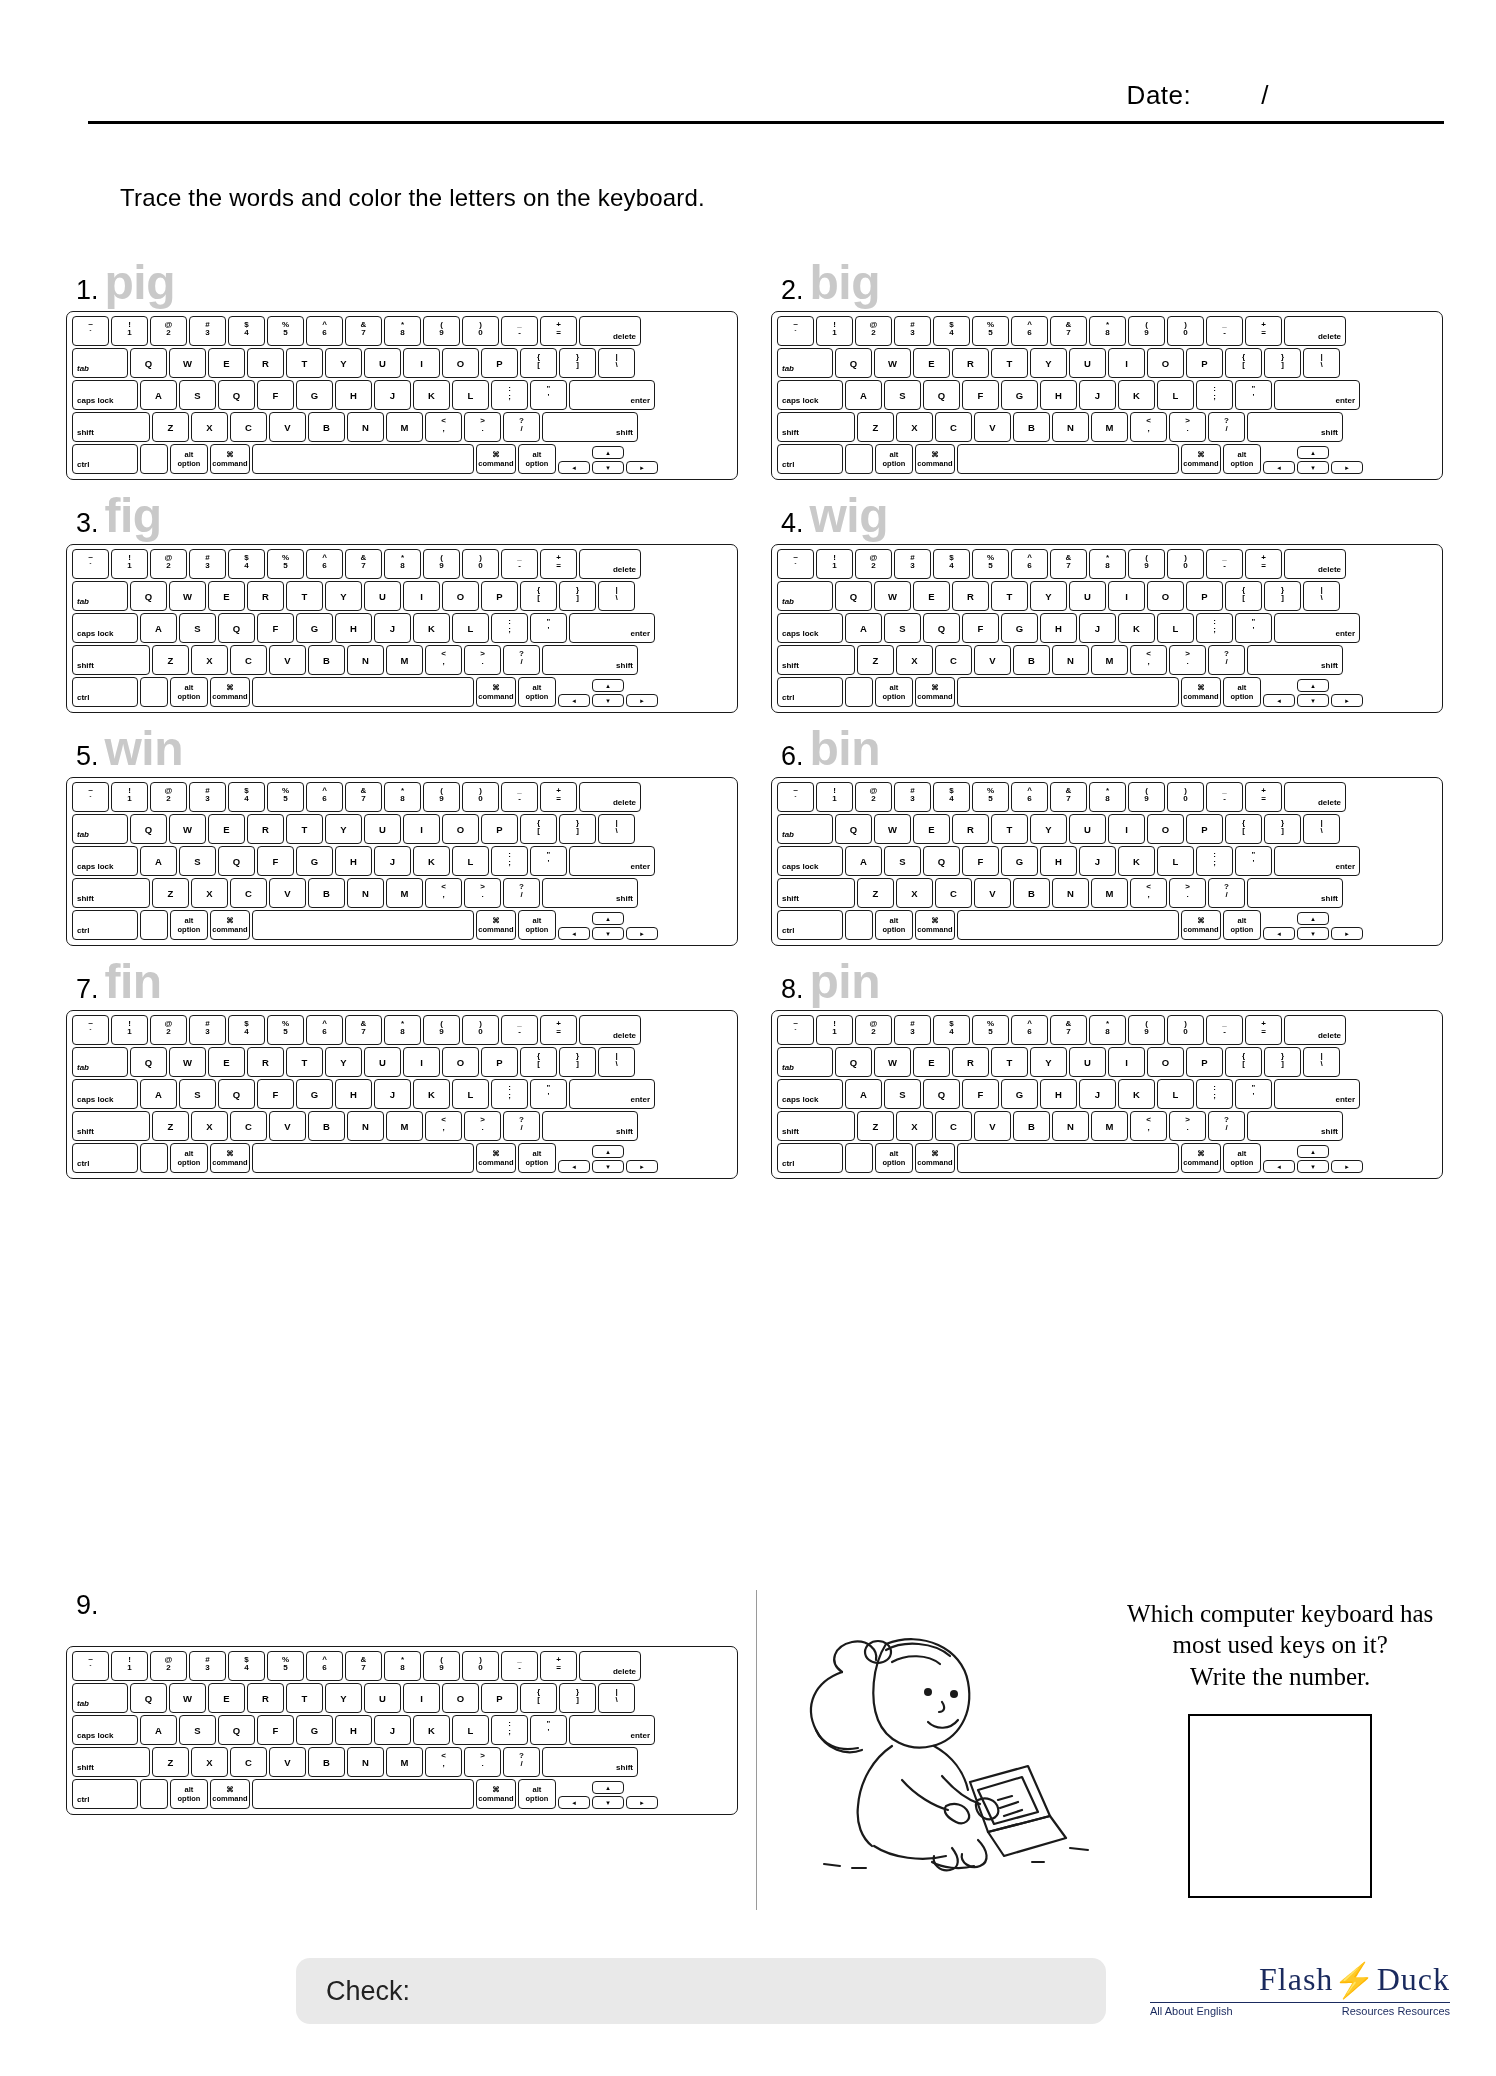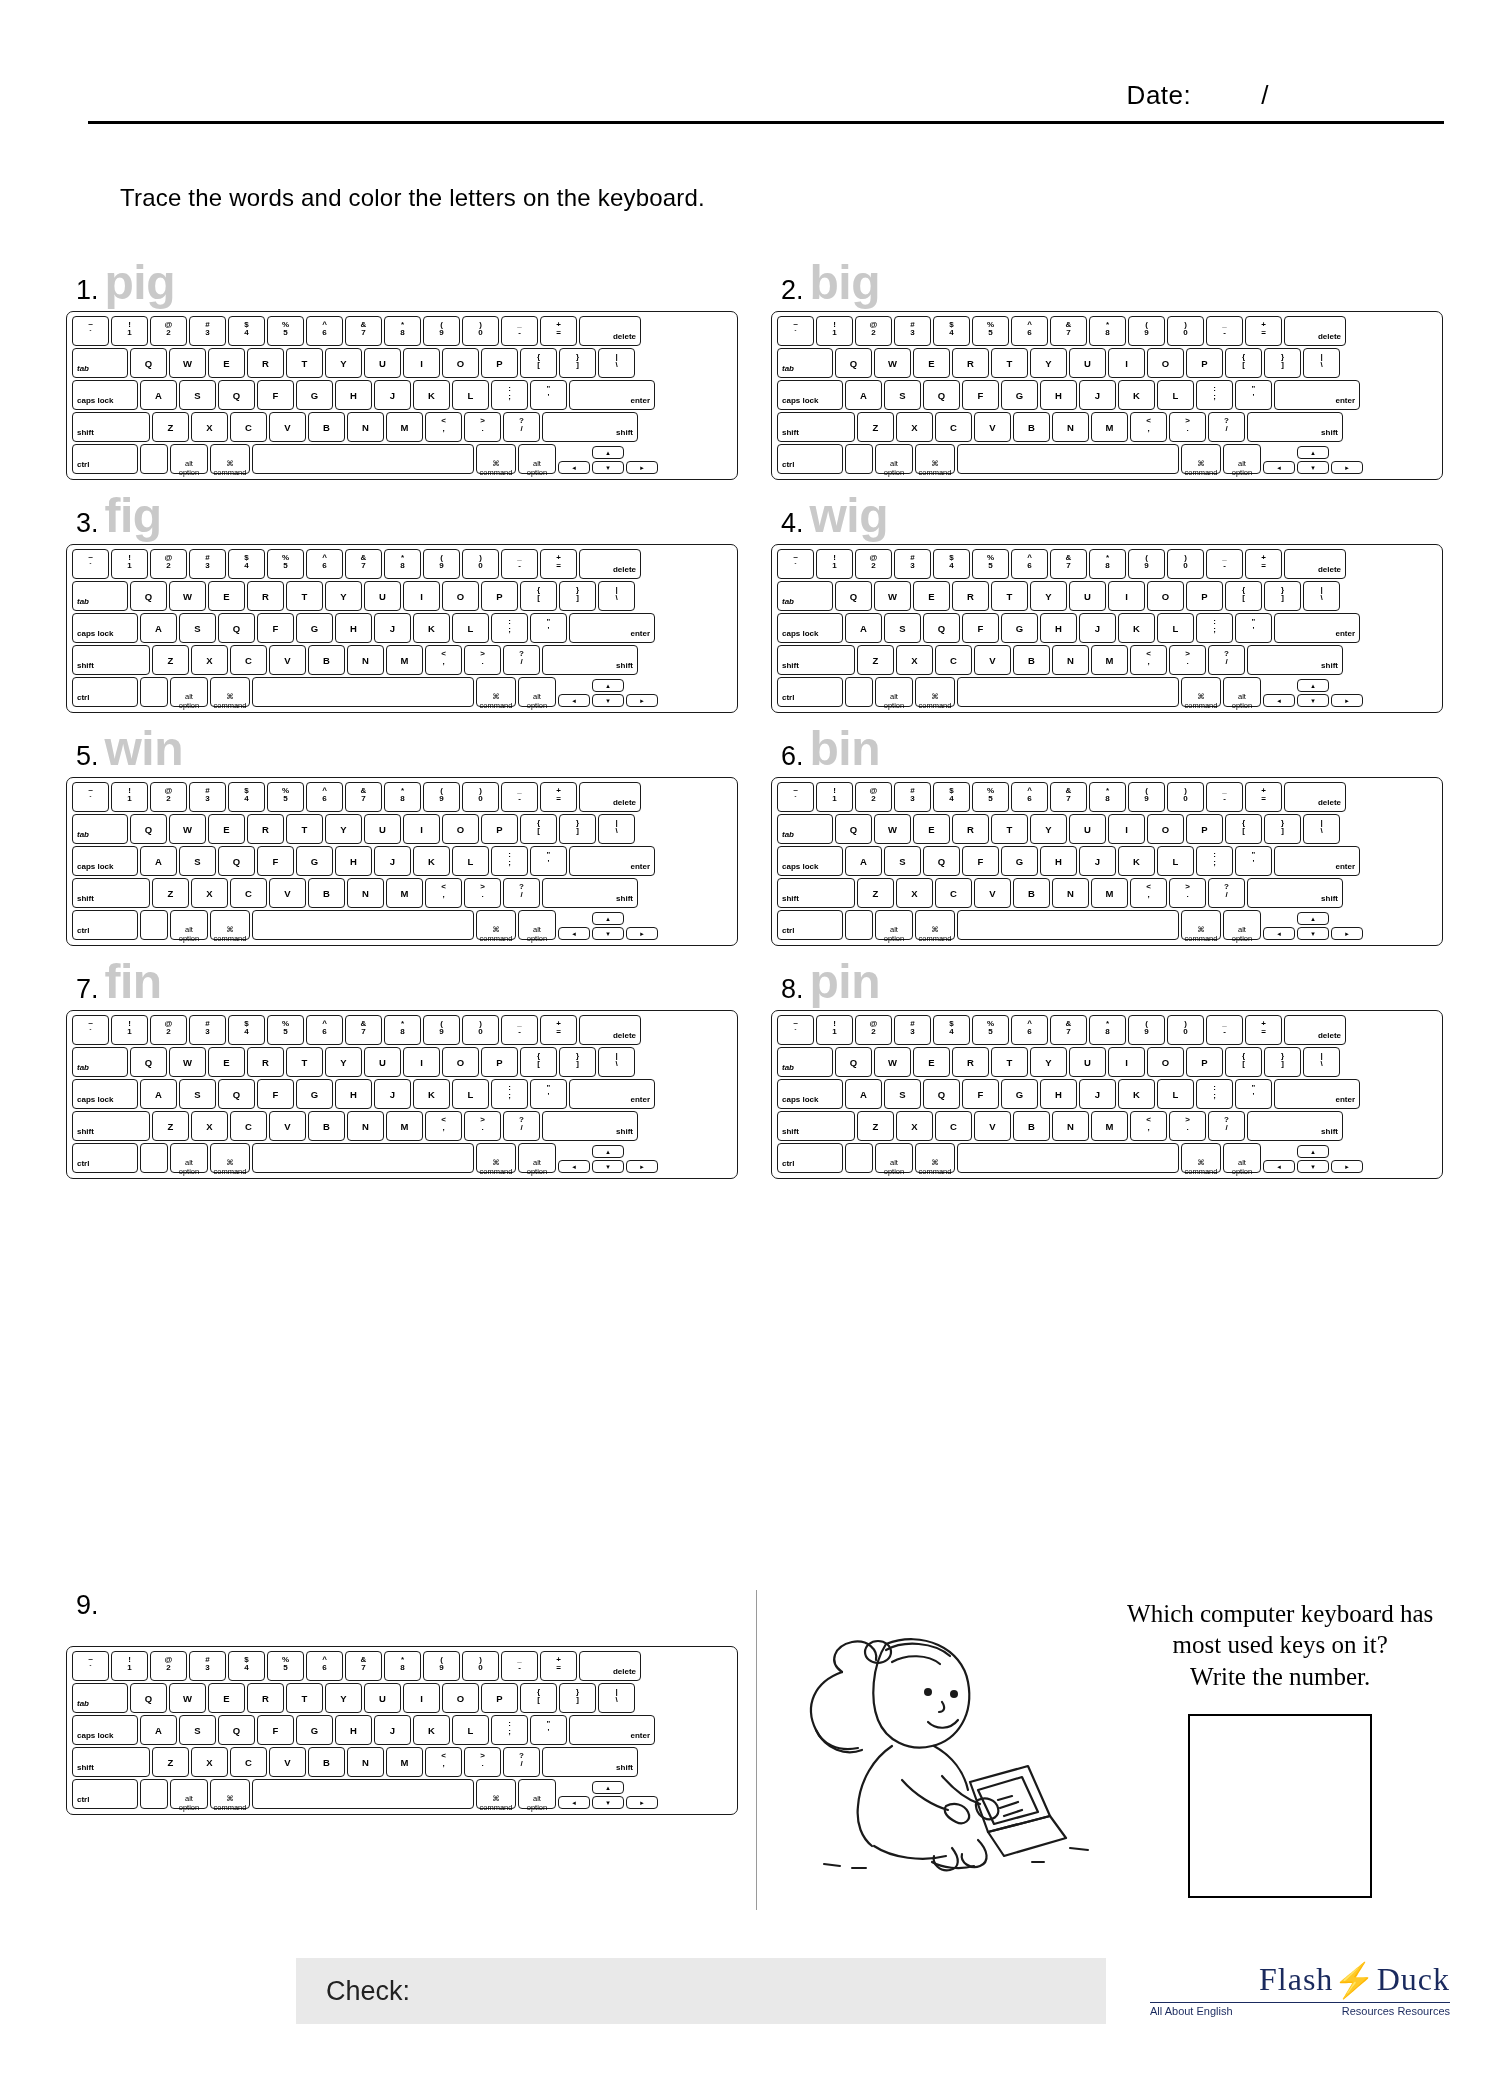--- a/index.html
+++ b/index.html
@@ -132,26 +132,25 @@
   }
   .lbl-right {
     font-size: 8px;
     font-weight: bold;
     position: absolute;
     right: 4px;
     bottom: 4px;
   }
   .lbl-two {
     font-size: 7.5px;
-    font-weight: normal;
+    font-weight: bold;
     position: absolute;
     left: 0; right: 0;
     text-align: center;
     line-height: 1.15;
-    margin-top: 9px;
   }
   .lbl-two .a { display:block; margin-top: 6px; }
   .lbl-two .b { display:block; }
 
   
   .w-tab   { width: 56px; font-style: italic; }
   .w-caps  { width: 66px; }
   .w-shift { width: 78px; }
   .w-shiftr{ width: 96px; }
   .w-enter { width: 86px; }
@@ -232,21 +231,21 @@
   }
 
   
   .check-bar {
     position: absolute;
     left: 296px;
     top: 1958px;
     width: 810px;
     height: 66px;
     background: #e9e9e9;
-    border-radius: 0;
+    border-radius: 14px;
   }
   .check-text {
     position: absolute;
     left: 30px;
     top: 18px;
     font-size: 27px;
     color: #222;
   }
   .logo {
     position: absolute;

